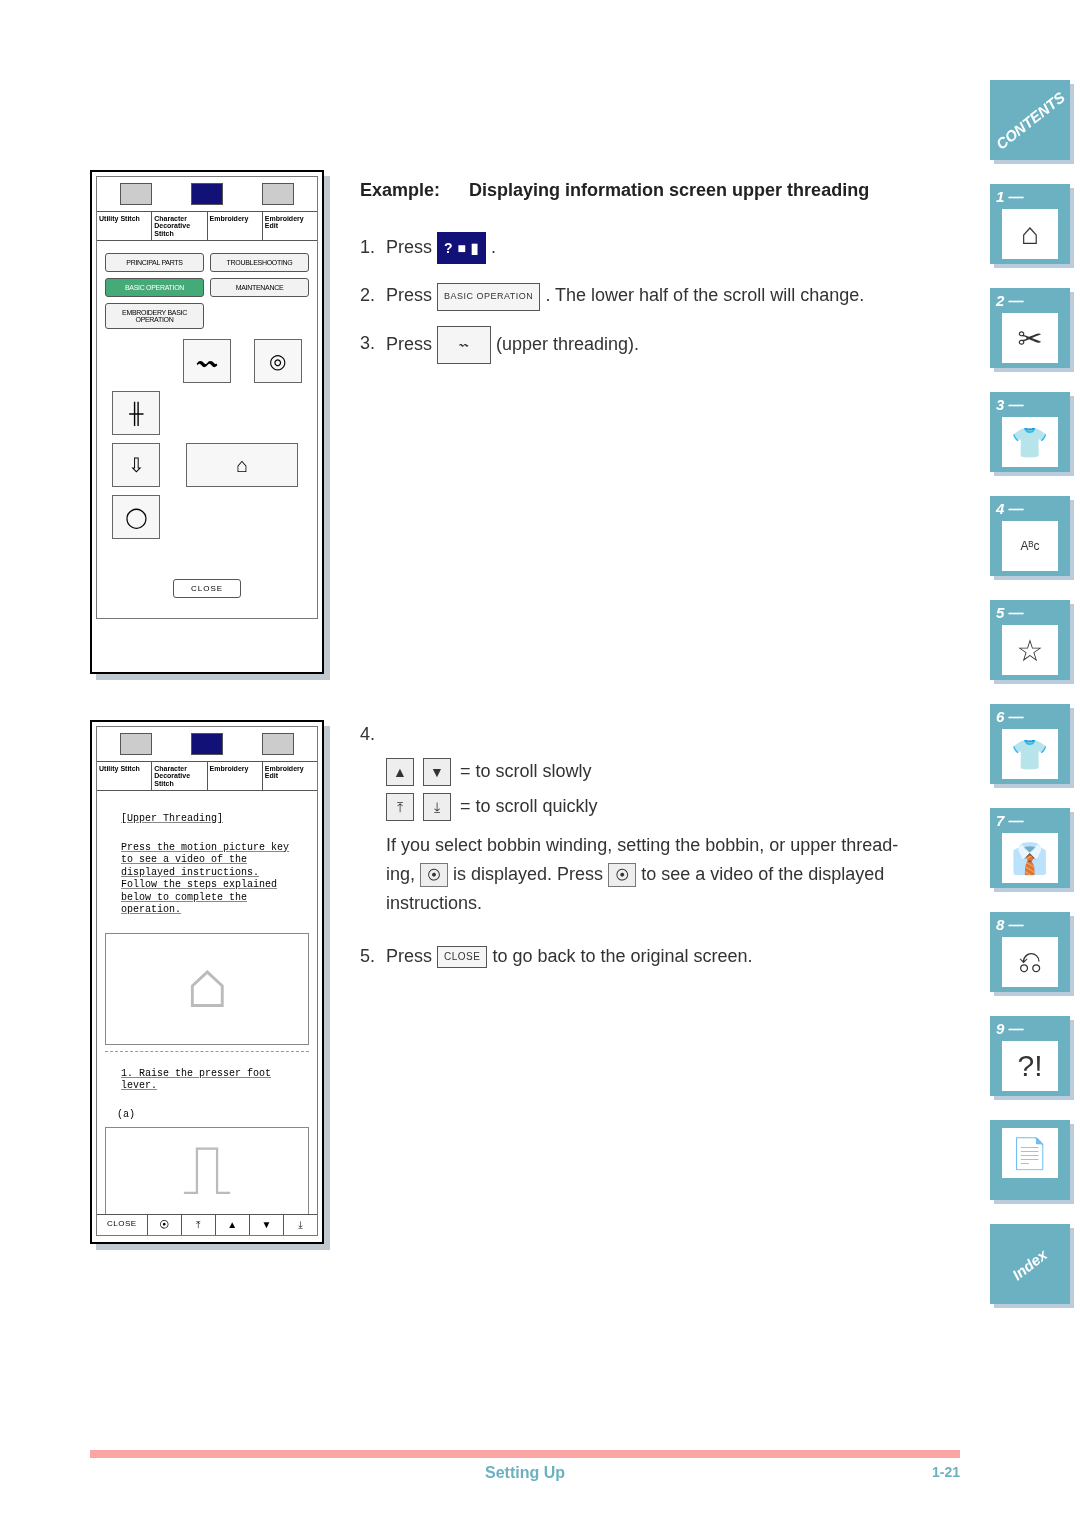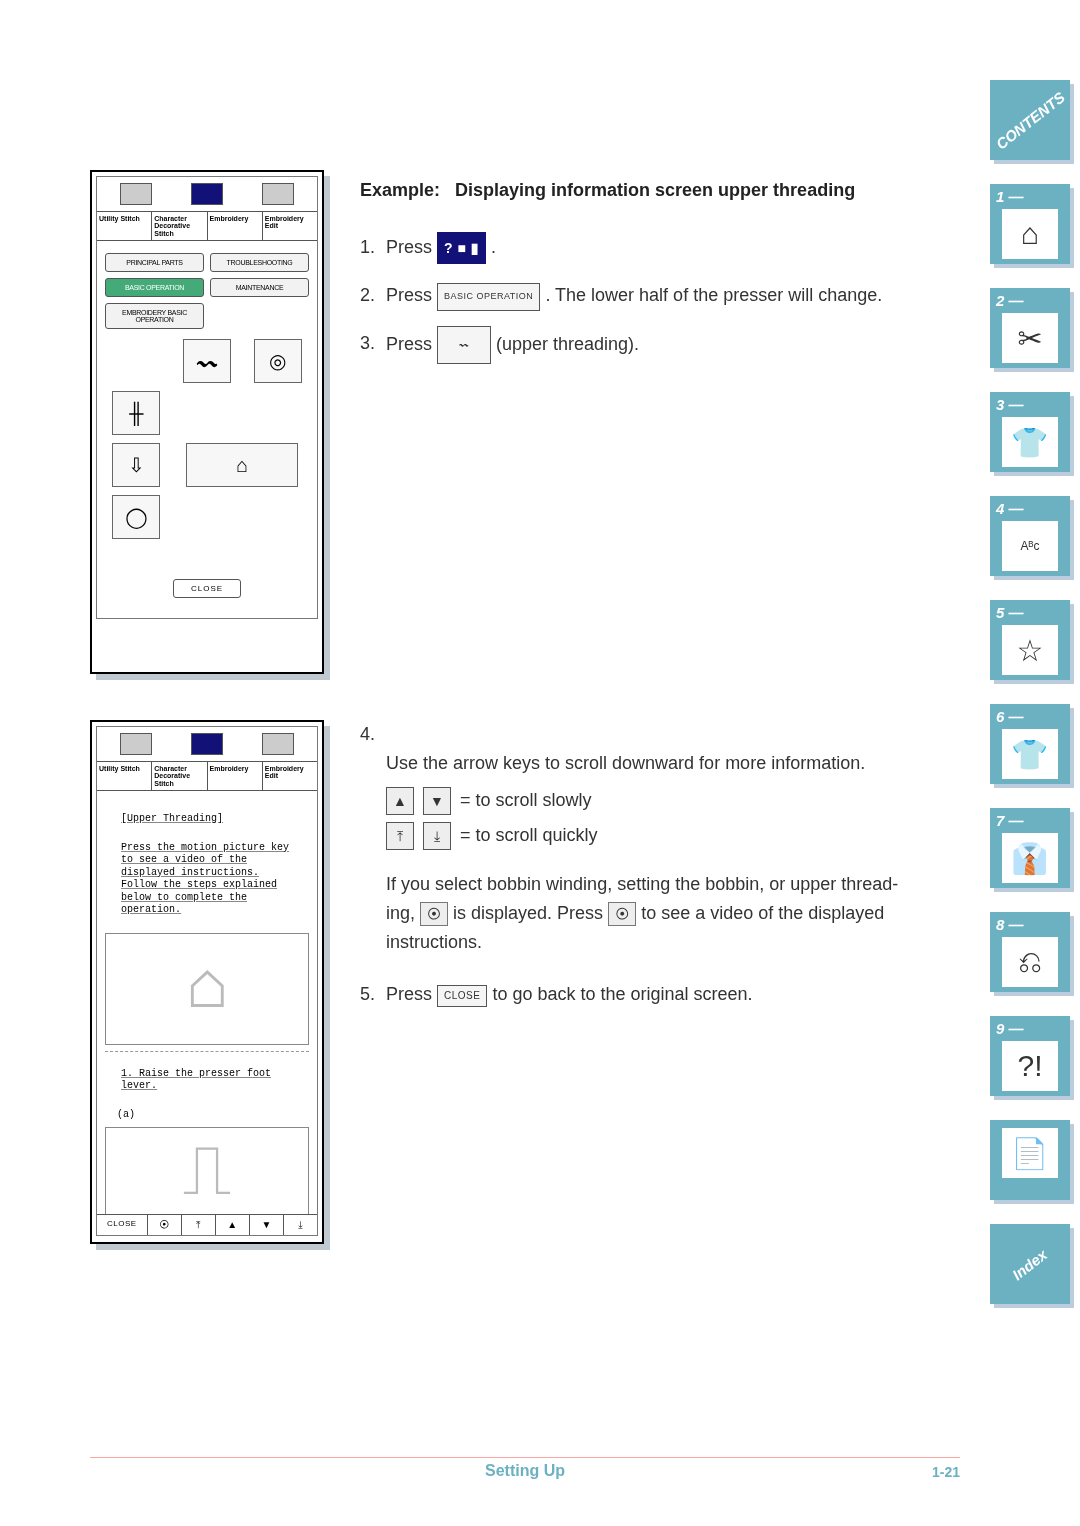--- a/index.html
+++ b/index.html
@@ -84,21 +84,21 @@
   
   .example-heading {
     position: absolute;
     top: 0;
     left: 270px;
     font-size: 18px;
     font-weight: bold;
     color: #222;
   }
   .example-heading .lead {
-    margin-right: 10px;
+    margin-right: 24px;
     text-align: center;
   }
 
   .steps-1 {
     position: absolute;
     top: 50px;
     left: 270px;
     right: 0;
     font-size: 18px;
     color: #333;
@@ -290,25 +290,25 @@
   }
   .shot2-footer > div:last-child { border-right:0; }
   .shot2-footer .close-b { flex: 1.5; font-size:8px; letter-spacing:0.5px; }
 
   
   .page-footer {
     position: absolute;
     left: 90px;
     right: 120px;
     bottom: 46px;
-    border-top: 1px solid #fca5a5;
+    border-top: 8px solid #fca5a5;
     padding-top: 6px;
     display: flex;
     justify-content: space-between;
-    align-items: flex-end;
+    align-items: flex-start;
   }
   .page-footer .center {
     position: absolute;
     left: 50%;
     transform: translateX(-50%);
     color: #6bb1c1;
     font-weight: bold;
     font-size: 16px;
   }
   .page-footer .pg {
@@ -389,52 +389,51 @@
           <span class="chip dark">? ■ ▮</span>
           <span> .</span>
         </span>
       </div>
 
       <div class="step">
         <span class="num">2.</span>
         <span class="step-body">
           <span>Press </span>
           <span class="chip">BASIC OPERATION</span>
-          <span> . The lower half of the presser will change.</span>
+          <span> . The lower half of the scroll will change.</span>
         </span>
       </div>
 
       <div class="step">
         <span class="num">3.</span>
         <span class="step-body">
           <span>Press </span>
           <span class="chip" style="height:28px;width:40px;">〰</span>
           <span> (upper threading).</span>
         </span>
       </div>
     </div>
 
     <div class="steps-2">
 
       <div class="step">
         <span class="num">4.</span>
         <span class="step-body">
           <br>
-          <span>Use the arrow keys to scroll downward for more information.</span>
           <div style="margin-top:8px;">
             <span class="arrow-key">▲</span>
             <span class="arrow-key">▼</span>
             <span>= to scroll slowly</span>
           </div>
           <div style="margin-top:6px;">
             <span class="arrow-key">⤒</span>
             <span class="arrow-key">⤓</span>
             <span>= to scroll quickly</span>
           </div>
-          <div style="margin-top:20px;">
+          <div style="margin-top:10px;">
             <span>If you select bobbin winding, setting the bobbin, or upper thread-</span><br>
             <span>ing, </span>
             <span class="icon-tiny">⦿</span>
             <span> is displayed. Press </span>
             <span class="icon-tiny">⦿</span>
             <span> to see a video of the displayed</span><br>
             <span>instructions.</span>
           </div>
         </span>
       </div>

